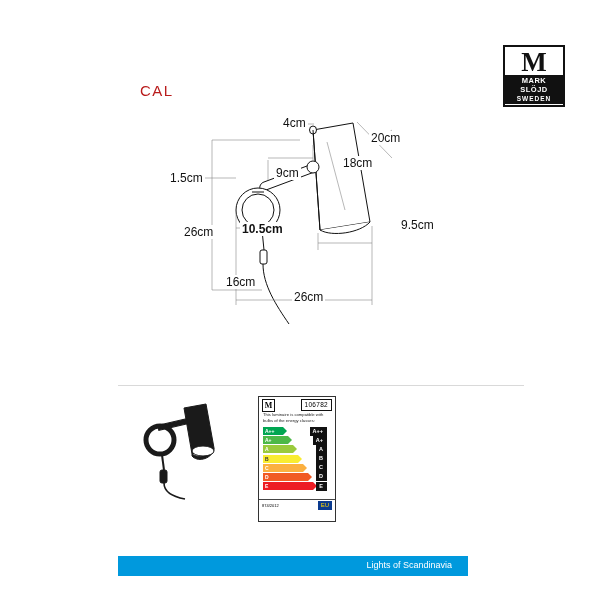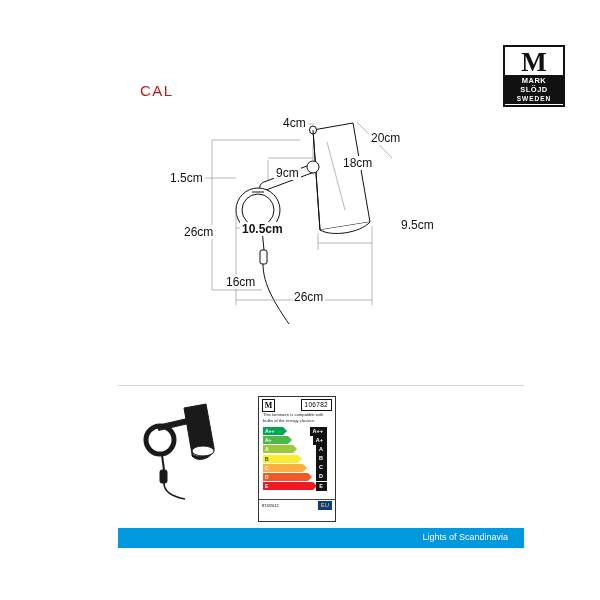--- a/index.html
+++ b/index.html
@@ -199,22 +199,22 @@
     position: absolute;
     left: 355px; top: 400px;
     font-size: 9.5px;
     line-height: 14.5px;
     color: #111;
   }
 
   
   .footer-bar {
     position: absolute;
-    left: 118px; top: 528px;
-    width: 406px; height: 20px;
+    left: 118px; top: 556px;
+    width: 350px; height: 20px;
     background: #0099dd;
   }
   .footer-text {
     position: absolute;
     right: 16px;
     top: 4px;
     color: #ffffff;
     font-size: 9px;
   }
 </style>

